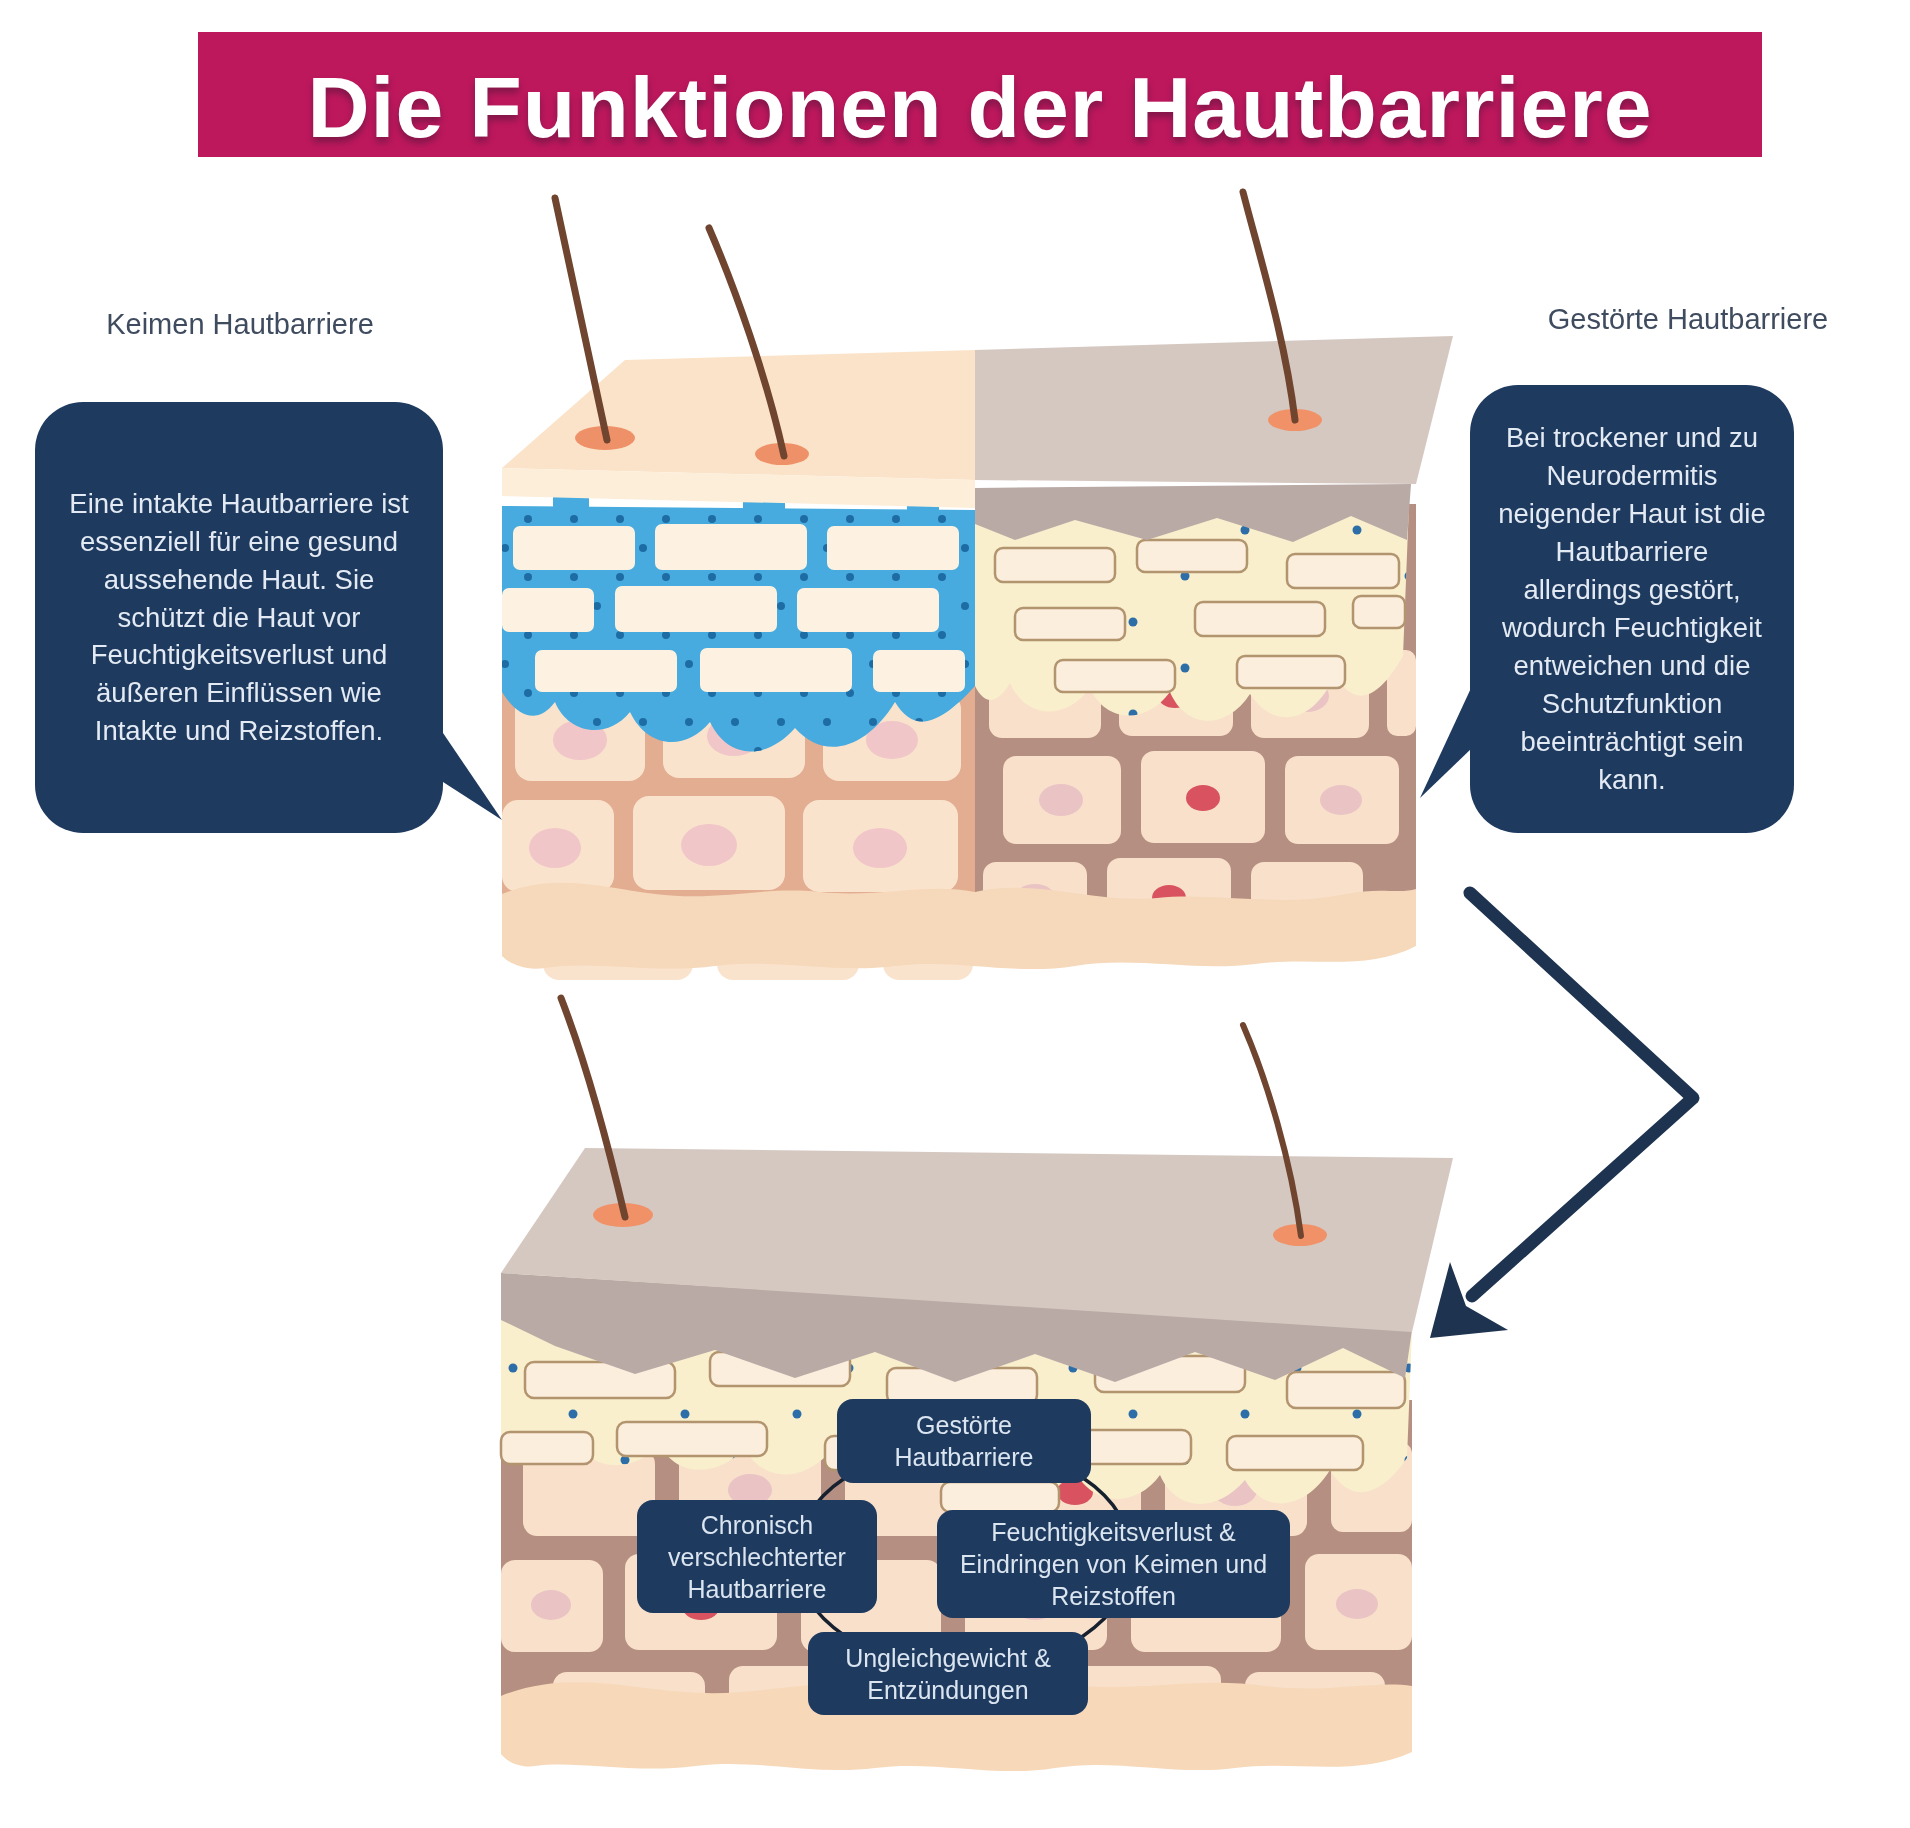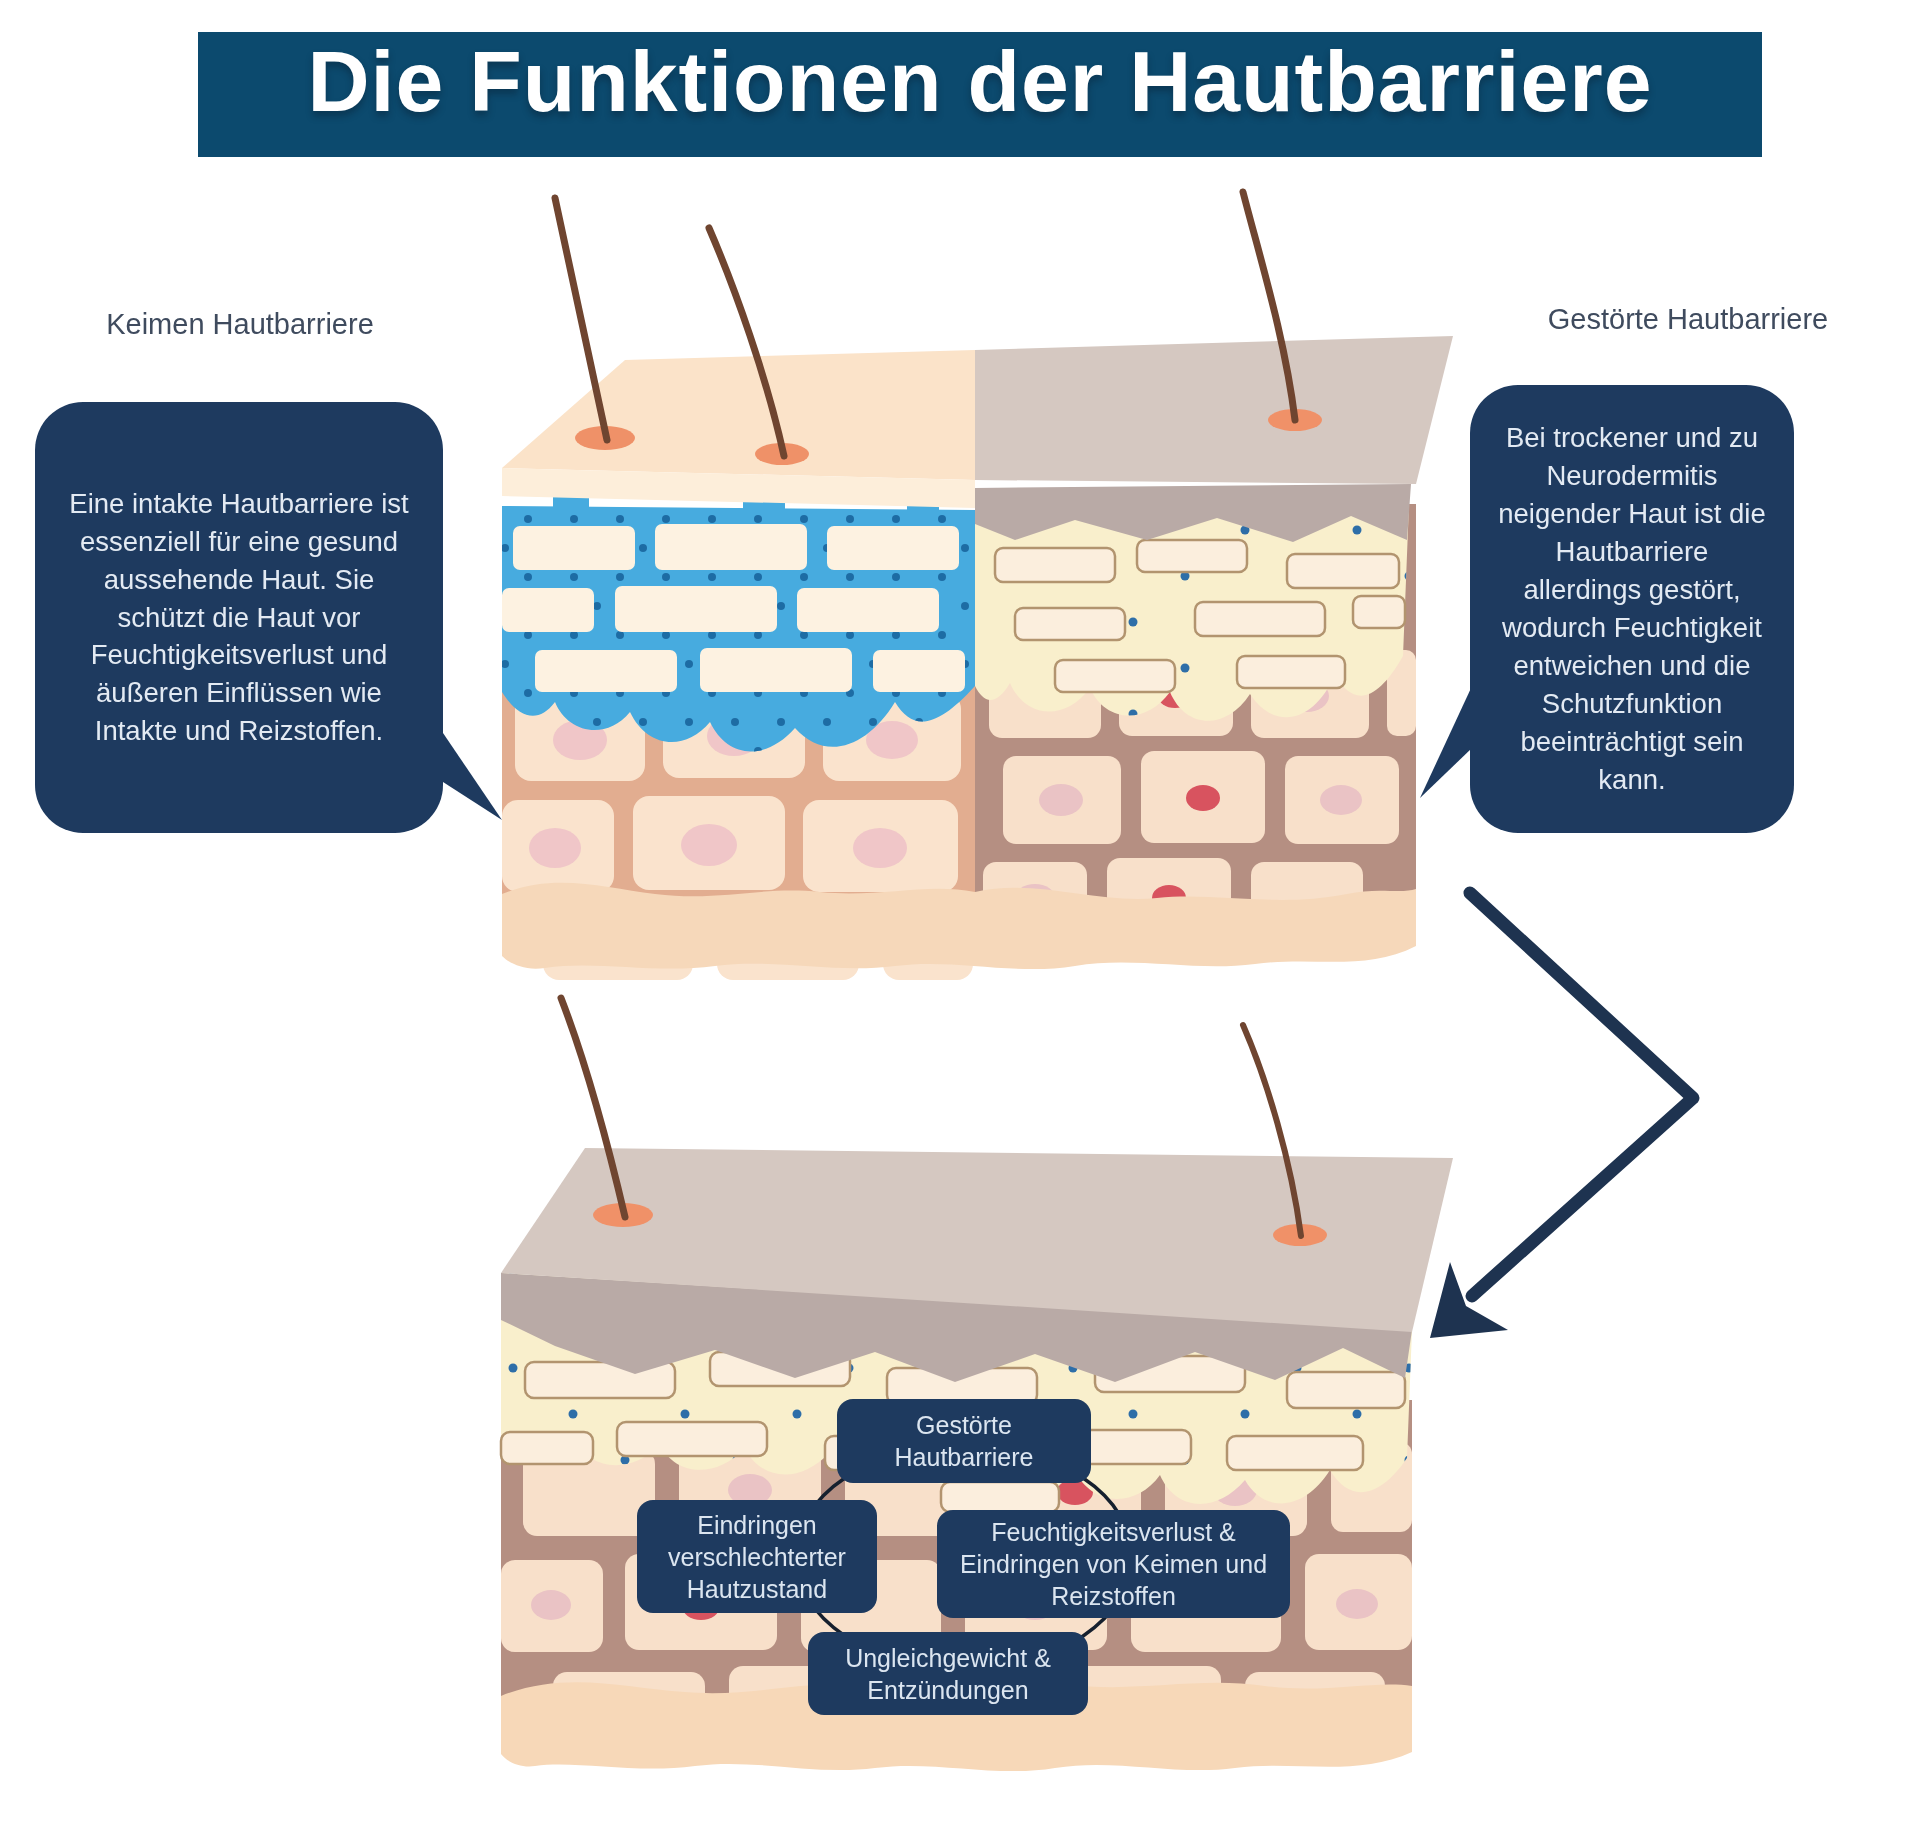--- a/index.html
+++ b/index.html
@@ -1,21 +1,21 @@
 <!DOCTYPE html>
 <html><head>
 <meta charset="utf-8">
 <style>
   html,body{margin:0;padding:0;background:#ffffff;}
   body{width:1910px;height:1828px;position:relative;overflow:hidden;
        font-family:"Liberation Sans", sans-serif;}
   .abs{position:absolute;}
   
-  .banner{left:198px;top:32px;width:1564px;height:125px;background:#0c4a6e;
-          display:flex;align-items:flex-start;justify-content:center;z-index:5;}
+  .banner{left:198px;top:32px;width:1564px;height:125px;background:#be185d;
+          display:flex;align-items:flex-end;justify-content:center;z-index:5;}
   .banner h1{margin:0;color:#ffffff;font-size:86px;font-weight:bold;letter-spacing:1px;
              text-shadow:0 5px 7px rgba(10,20,35,0.35);white-space:nowrap;}
   
   .side-label{color:#3f4b5e;font-size:29px;text-align:center;z-index:5;}
   .side-label.left{left:40px;top:308px;width:400px;}
   .side-label.right{left:1488px;top:303px;width:400px;}
   
   .callout{background:#1e3a5f;color:#e3eaf3;border-radius:48px;box-sizing:border-box;
            display:flex;align-items:center;justify-content:center;text-align:center;
            font-size:27.5px;line-height:1.38;padding:24px 26px;z-index:5;}
@@ -261,20 +261,20 @@
   <g>
     <polyline points="1470,893 1693,1098 1472,1296" fill="none" stroke="#1e3350" stroke-width="13" stroke-linecap="round" stroke-linejoin="round"></polyline>
     <polygon points="1450,1262 1466,1306 1508,1330 1430,1338" fill="#1e3350"></polygon>
   </g>
 </svg>
 
 <div class="abs cyc top">
   <span>Gestörte Hautbarriere</span>
 </div>
 <div class="abs cyc left">
-  <span>Eindringen verschlechterter Hautzustand</span>
+  <span>Chronisch verschlechterter Hautbarriere</span>
 </div>
 <div class="abs cyc right">
   <span>Feuchtigkeitsverlust &amp; Eindringen von Keimen und Reizstoffen</span>
 </div>
 <div class="abs cyc bottom">
   <span>Ungleichgewicht &amp; Entzündungen</span>
 </div>
 
 </body></html>

